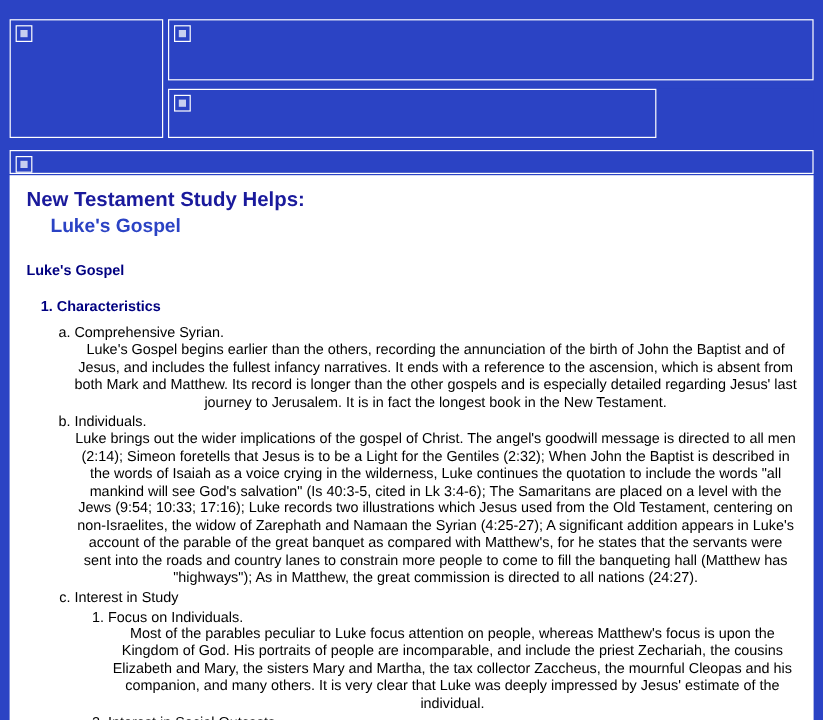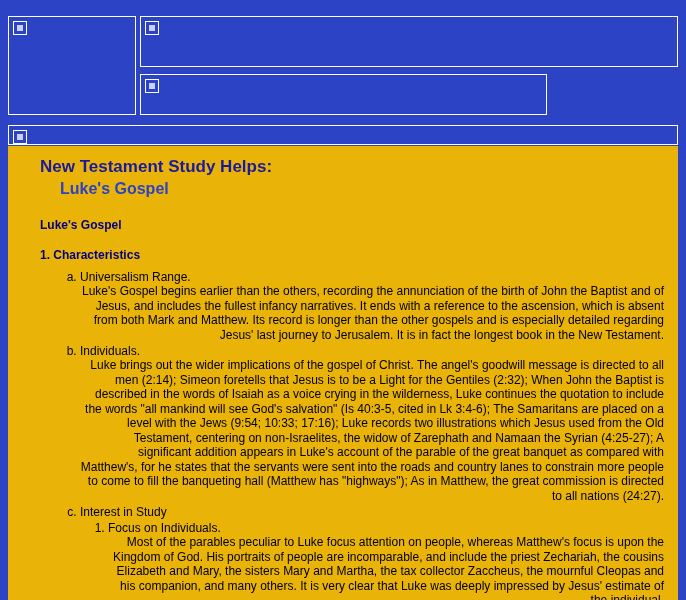--- a/index.html
+++ b/index.html
@@ -93,24 +93,24 @@
     height: 20px;
   }
 
   
   .content {
     position: absolute;
     left: 8px;
     top: 146px;
     width: 670px;
     height: 454px;
-    background: #eab308;
+    background: #ffffff;
     overflow: hidden;
     box-sizing: border-box;
-    padding: 10px 14px 0 32px;
+    padding: 10px 14px 0 14px;
   }
   h1.title {
     margin: 0;
     font-size: 17px;
     font-weight: bold;
     color: #1a1a9c;
     font-family: "Liberation Sans", sans-serif;
     line-height: 22px;
   }
   h1.title .sub {
@@ -121,21 +121,21 @@
     line-height: 22px;
   }
   h2.section {
     margin: 18px 0 0 0;
     font-size: 12px;
     font-weight: bold;
     color: #000080;
     font-family: "Liberation Sans", sans-serif;
   }
   h3.numbered {
-    margin: 16px 0 0 0;
+    margin: 16px 0 0 12px;
     font-size: 12px;
     font-weight: bold;
     color: #000080;
     font-family: "Liberation Sans", sans-serif;
   }
   ol.alpha {
     list-style-type: lower-alpha;
     margin: 8px 0 0 0;
     padding-left: 40px;
   }
@@ -156,21 +156,21 @@
   ol.num > li {
     margin-bottom: 2px;
     font-size: 12px;
     color: #000000;
   }
   p.body {
     margin: 0;
     font-size: 12px;
     line-height: 14.5px;
     color: #000000;
-    text-align: right;
+    text-align: center;
   }
 </style>
 </head>
 <body>
 
 <div class="page">
 
   <div class="banner-row">
 
     <div class="img-placeholder" id="logo-box">
@@ -202,21 +202,21 @@
       <span class="sub">Luke's Gospel</span>
     </h1>
 
     <h2 class="section">Luke's Gospel</h2>
 
     <h3 class="numbered">1. Characteristics</h3>
 
     <ol class="alpha">
 
       <li>
-        <span class="lead">Universalism Range.</span>
+        <span class="lead">Comprehensive Syrian.</span>
         <p class="body">Luke's Gospel begins earlier than the others, recording the annunciation of the birth of John the Baptist and of Jesus, and includes the fullest infancy narratives. It ends with a reference to the ascension, which is absent from both Mark and Matthew. Its record is longer than the other gospels and is especially detailed regarding Jesus' last journey to Jerusalem. It is in fact the longest book in the New Testament.</p>
       </li>
 
       <li>
         <span class="lead">Individuals.</span>
         <p class="body">Luke brings out the wider implications of the gospel of Christ. The angel's goodwill message is directed to all men (2:14); Simeon foretells that Jesus is to be a Light for the Gentiles (2:32); When John the Baptist is described in the words of Isaiah as a voice crying in the wilderness, Luke continues the quotation to include the words "all mankind will see God's salvation" (Is 40:3-5, cited in Lk 3:4-6); The Samaritans are placed on a level with the Jews (9:54; 10:33; 17:16); Luke records two illustrations which Jesus used from the Old Testament, centering on non-Israelites, the widow of Zarephath and Namaan the Syrian (4:25-27); A significant addition appears in Luke's account of the parable of the great banquet as compared with Matthew's, for he states that the servants were sent into the roads and country lanes to constrain more people to come to fill the banqueting hall (Matthew has "highways"); As in Matthew, the great commission is directed to all nations (24:27).</p>
       </li>
 
       <li>
         <span class="lead">Interest in Study</span>

